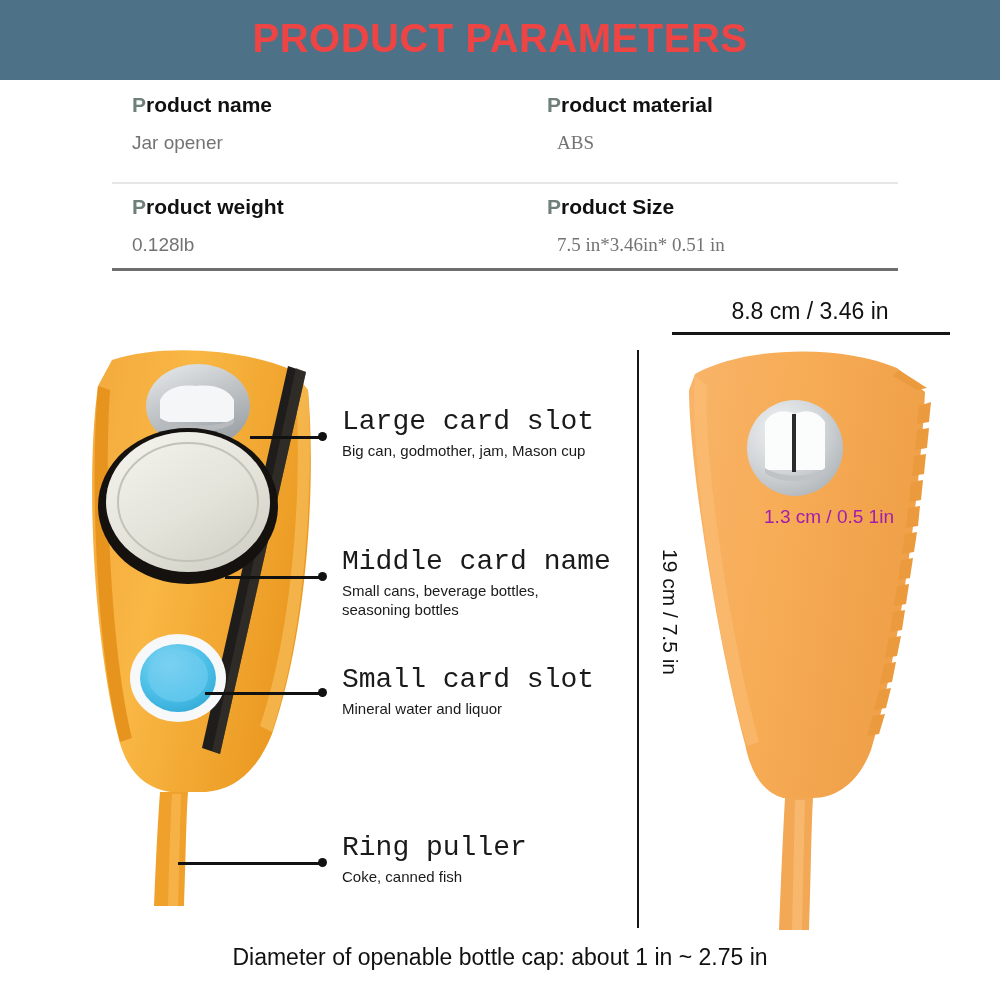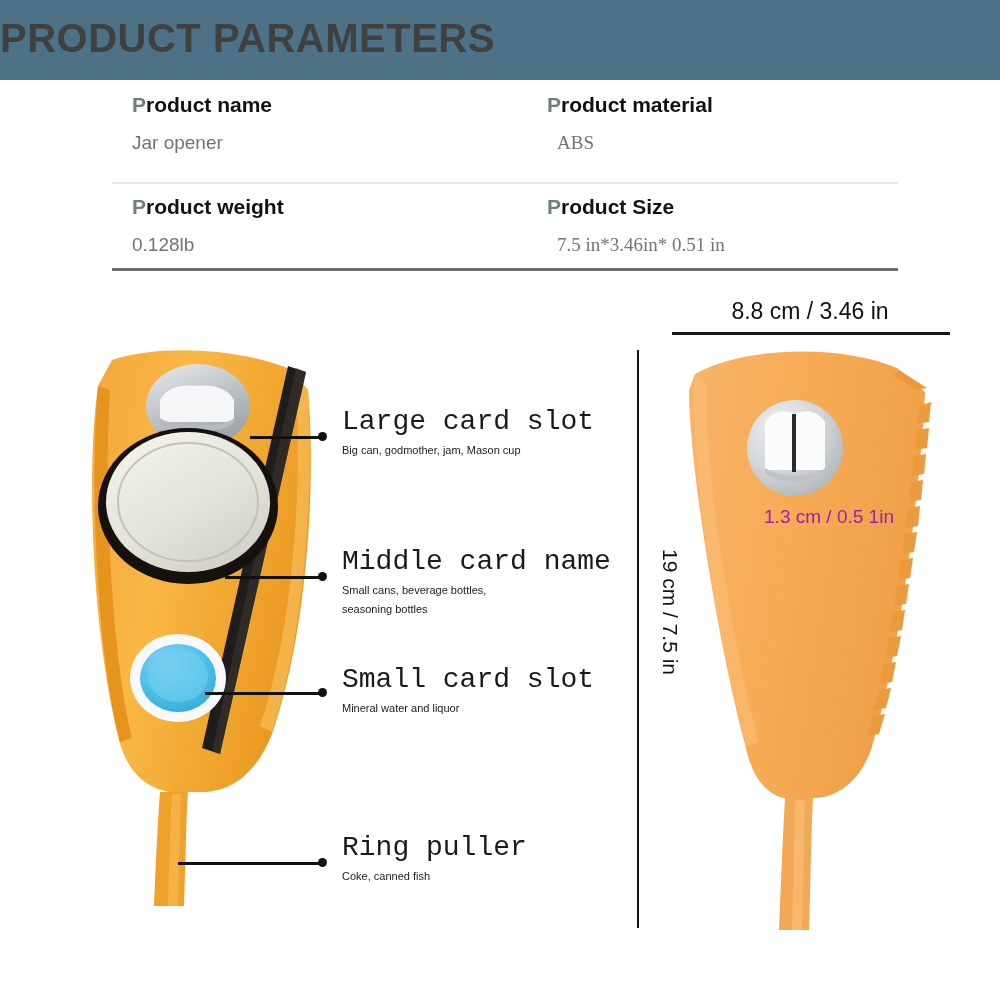--- a/index.html
+++ b/index.html
@@ -24,21 +24,22 @@
     position: absolute;
     left: 0; top: 0;
     width: 1000px;
     height: 80px;
     background: #4d7288;
   }
   .header-title {
     position: absolute;
     left: 0; top: 16px;
     width: 1000px;
-    color: #404040;
+    text-align: center;
+    color: #ef4444;
     font-size: 40px;
     font-weight: bold;
     letter-spacing: 0.5px;
     font-family: "Liberation Sans", sans-serif;
   }
 
   
   .spec-table {
     position: absolute;
     left: 112px; top: 82px;
@@ -111,21 +112,21 @@
     position: absolute;
   }
   .callout-title {
     font-size: 28px;
     color: #1a1a1a;
     line-height: 32px;
     white-space: nowrap;
     font-family: Liberation Mono, monospace;
   }
   .callout-sub {
-    font-size: 11px;
+    font-size: 15px;
     color: #1a1a1a;
     line-height: 19px;
     margin-top: 3px;
     white-space: nowrap;
   }
   .leader {
     position: absolute;
     height: 3px;
     background: #111111;
   }
@@ -375,14 +376,15 @@
 
       <path d="M 130 468 C 128 502, 126 548, 124 600 L 154 600
                C 156 548, 156 502, 158 468 Z" fill="#f2a855"></path>
       <path d="M 140 470 C 139 510, 138 556, 137 600 L 147 600
                C 148 556, 149 510, 150 470 Z" fill="#fabd78" opacity="0.7"></path>
     </svg>
   </div>
 
   <div class="hole-label">1.3 cm / 0.5 1in</div>
 
+  <div class="footer-caption">Diameter of openable bottle cap: about 1 in ~ 2.75 in</div>
 
 </div>
 
 </body></html>

